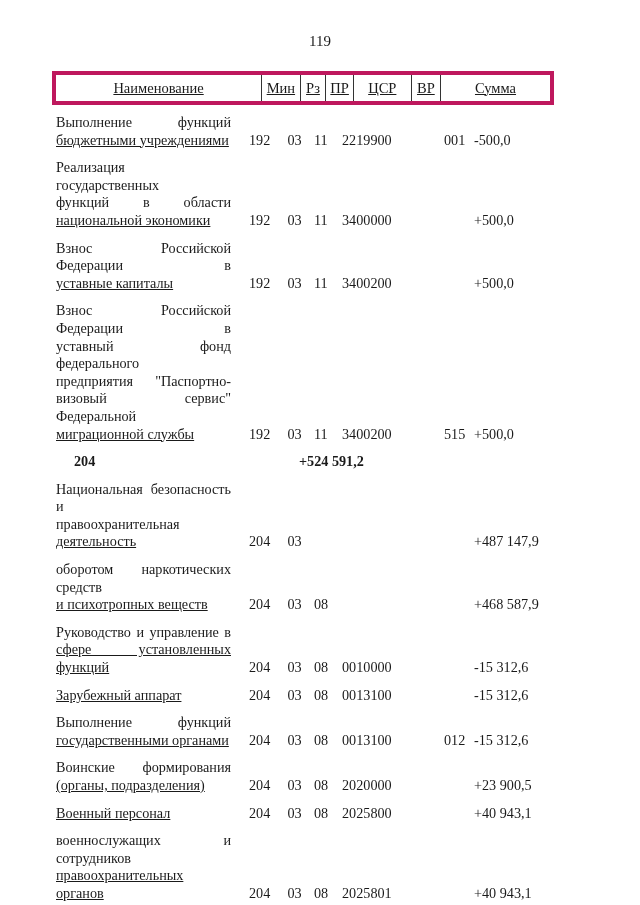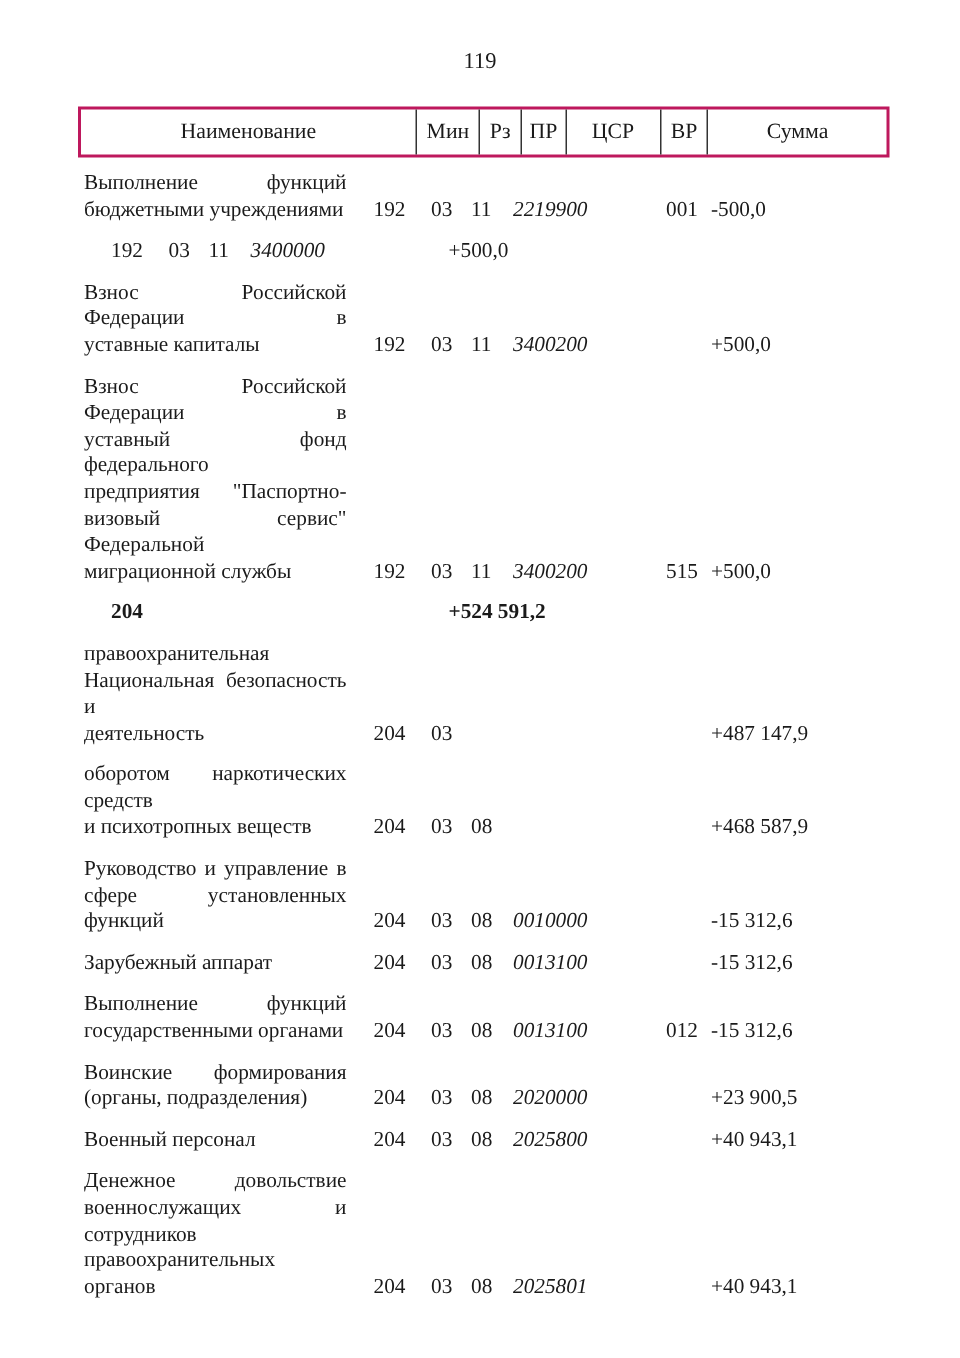--- a/index.html
+++ b/index.html
@@ -6,40 +6,40 @@
   body {
     width: 640px; height: 905px; position: relative; overflow: hidden;
     font-family: "Liberation Serif", "DejaVu Serif", serif;
     color: #1a1a1a; font-size: 14.2px;
   }
   .page-number {
     position: absolute; top: 33px; left: 0; width: 640px;
     text-align: center; font-size: 15px;
   }
   .table-header {
-    position: absolute; left: 52px; top: 71px; width: 541px; height: 34px;
-    border: 2px solid #be185d; box-sizing: border-box; display: flex;
+    position: absolute; left: 52px; top: 71px; width: 502px; height: 34px;
+    border: 4px solid #be185d; box-sizing: border-box; display: flex; text-decoration: underline;
   }
   .table-header .hcell {
     display: flex; align-items: center; justify-content: center;
     border-right: 1px solid #333; box-sizing: border-box; height: 100%;
     font-size: 14.5px;
   }
   .table-header .hcell:last-child { border-right: none; text-align: right; }
   .rows { position: absolute; left: 56px; top: 114px; width: 540px; }
   .row { display: flex; align-items: flex-end; margin-bottom: 10px; line-height: 17.6px; }
   .row.bold { font-weight: bold; }
   .name { width: 218px; text-align: justify; text-align-last: left; hyphens: none; }
   .name .line { display: block; text-align: justify; text-align-last: justify; }
-  .name .line.last { text-align-last: left; }
+  .name .line.last { text-align-last: left; text-decoration: underline; }
   .c { box-sizing: border-box; }
   .c-min { width: 44px; padding-left: 18px; }
   .c-rz { width: 28px; padding-left: 11px; text-align: center; }
   .c-pr { width: 30px; padding-left: 11px; }
-  .c-csr { width: 63px; padding-left: 9px; font-style: italic; }
+  .c-csr { width: 63px; padding-left: 9px; }
   .c-vr { width: 34px; padding-left: 4px; margin-left: 44px; }
   .c-sum { width: 122px; text-align: left; padding-right: 8px; }
   .cellrow { display: flex; white-space: nowrap; }
 </style>
 </head>
 <body>
 
 <div class="page-number">119</div>
 
 <div class="table-header">
@@ -61,20 +61,25 @@
       <div class="cellrow">
         <div class="c c-min">192</div>
         <div class="c c-rz">03</div>
         <div class="c c-pr">11</div>
         <div class="c c-csr">2219900</div>
         <div class="c c-vr">001</div>
         <div class="c c-sum">-500,0</div>
       </div>
     </div>
     <div class="row">
+      <div class="name">
+        <span class="line">Реализация государственных</span>
+        <span class="line">функций в области</span>
+        <span class="line last">национальной экономики</span>
+      </div>
       <div class="cellrow">
         <div class="c c-min">192</div>
         <div class="c c-rz">03</div>
         <div class="c c-pr">11</div>
         <div class="c c-csr">3400000</div>
         <div class="c c-vr"></div>
         <div class="c c-sum">+500,0</div>
       </div>
     </div>
     <div class="row">
@@ -113,22 +118,22 @@
         <div class="c c-min">204</div>
         <div class="c c-rz"></div>
         <div class="c c-pr"></div>
         <div class="c c-csr"></div>
         <div class="c c-vr"></div>
         <div class="c c-sum">+524 591,2</div>
       </div>
     </div>
     <div class="row">
       <div class="name">
+        <span class="line">Национальная безопасность и</span>
         <span class="line">правоохранительная</span>
-        <span class="line">Национальная безопасность и</span>
         <span class="line last">деятельность</span>
       </div>
       <div class="cellrow">
         <div class="c c-min">204</div>
         <div class="c c-rz">03</div>
         <div class="c c-pr"></div>
         <div class="c c-csr"></div>
         <div class="c c-vr"></div>
         <div class="c c-sum">+487 147,9</div>
       </div>
@@ -210,21 +215,20 @@
         <div class="c c-min">204</div>
         <div class="c c-rz">03</div>
         <div class="c c-pr">08</div>
         <div class="c c-csr">2025800</div>
         <div class="c c-vr"></div>
         <div class="c c-sum">+40 943,1</div>
       </div>
     </div>
     <div class="row">
       <div class="name">
-        <span class="line">Денежное довольствие</span>
         <span class="line">военнослужащих и сотрудников</span>
         <span class="line last">правоохранительных органов</span>
       </div>
       <div class="cellrow">
         <div class="c c-min">204</div>
         <div class="c c-rz">03</div>
         <div class="c c-pr">08</div>
         <div class="c c-csr">2025801</div>
         <div class="c c-vr"></div>
         <div class="c c-sum">+40 943,1</div>

